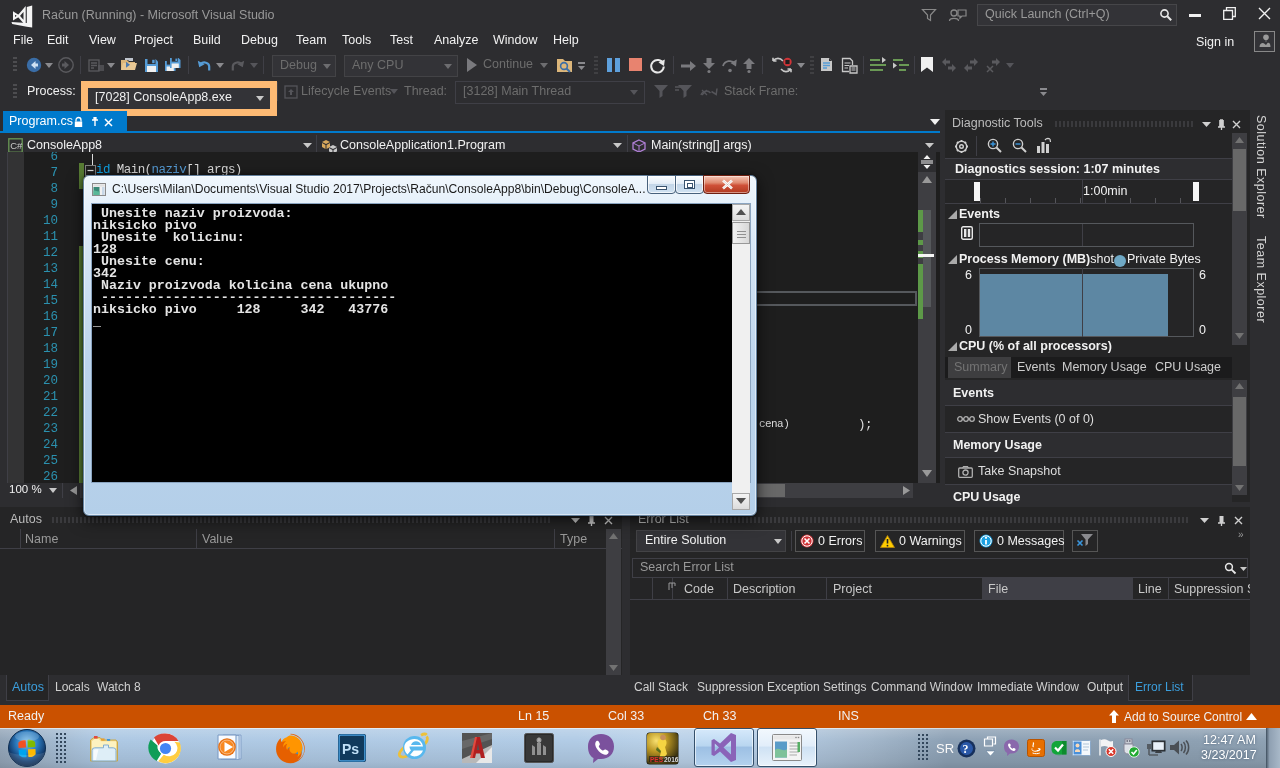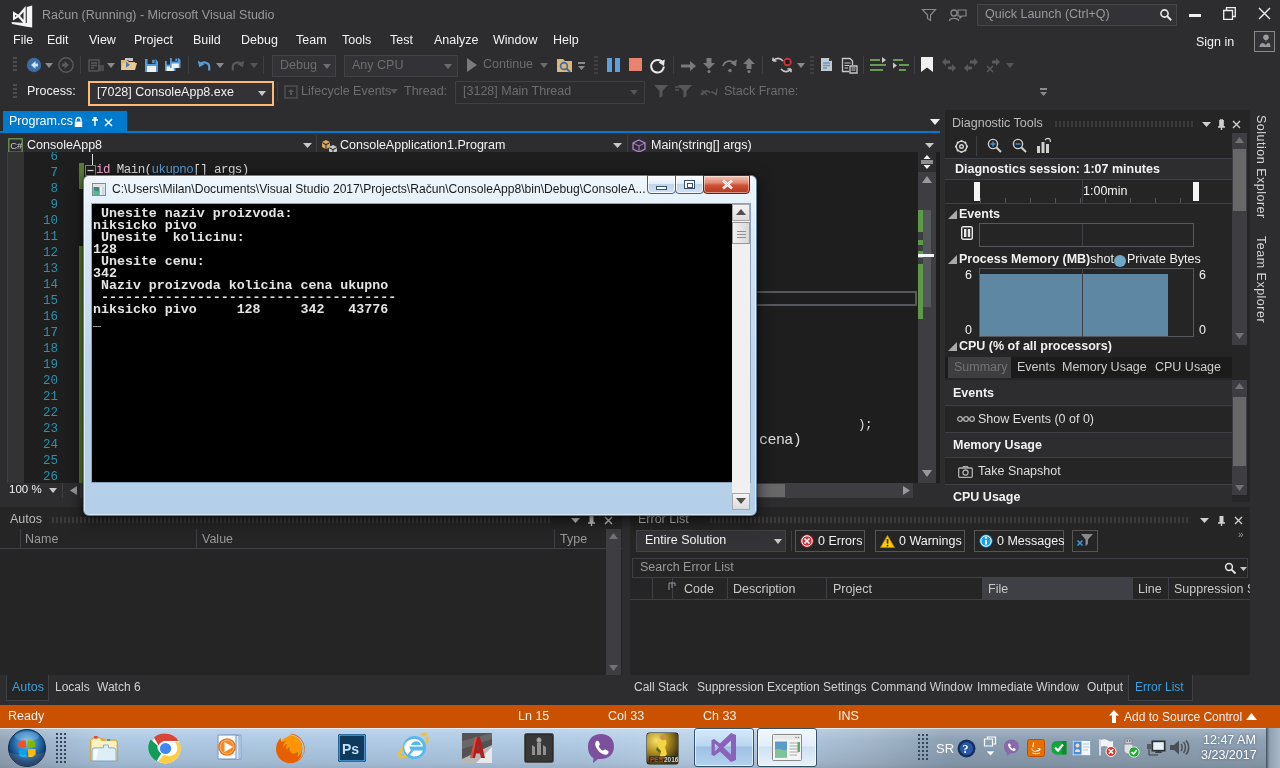--- a/index.html
+++ b/index.html
@@ -231,21 +231,21 @@
       <path stroke="#5a5a5e" stroke-width="1.5" d="M2 8 L8 14 M8 8 L2 14"></path>
     </svg>
   <svg width="8" height="5" style="left:1006px;top:11px" viewBox="0 0 8 5">
       <path fill="#55555a" d="M0 0 H8 L4 5 Z"></path>
     </svg>
 </div>
 
 <div id="tb2" class="abs" style="left:0;top:79px;width:1280px;height:26px;background:#2d2d30">
   <div class="abs" style="left:13px;top:5px;width:4px;height:16px;background:repeating-linear-gradient(#4d4d50 0 2px,transparent 2px 4px)"></div>
   <div class="t" style="left:27px;top:5px">Process:</div>
-  <div class="abs" style="left:88px;top:2px;width:182px;height:21px;background:#333337;border:2px solid #fdba74">
+  <div class="abs" style="left:81px;top:2px;width:182px;height:21px;background:#333337;border:7px solid #fdba74">
     <div class="t" style="left:7px;top:2px">[7028] ConsoleApp8.exe</div>
     <svg width="8" height="5" style="left:168px;top:8px" viewBox="0 0 8 5">
         <path fill="#c8c8c8" d="M0 0 H8 L4 5 Z"></path>
       </svg>
   </div>
   <div class="sep1" style="left:277px;top:3px;height:19px"></div>
   <svg width="14" height="14" style="left:284px;top:6px" viewBox="0 0 14 14">
       <rect x="1" y="1" width="12" height="12" fill="none" stroke="#55555a" stroke-width="1.3"></rect>
       <path fill="#55555a" d="M4 7 L7 4 L10 7 H8 V10 H6 V7 Z"></path>
     </svg>
@@ -357,25 +357,25 @@
 
     <div class="abs" style="left:79px;top:11px;width:5px;height:26px;background:#587c34"></div>
     <div class="abs" style="left:79px;top:94px;width:5px;height:237px;background:#587c34"></div>
 
     <div class="abs" style="left:92px;top:2px;width:1px;height:13px;background:#dcdcdc"></div>
 
     <svg width="11" height="11" style="left:85px;top:13px" viewBox="0 0 11 11">
         <rect x="0.5" y="0.5" width="10" height="10" fill="#1e1e1e" stroke="#808080"></rect>
         <path stroke="#dcdcdc" stroke-width="1.2" d="M2.5 5.5 H8.5"></path>
       </svg>
-    <div class="abs mono" style="left:96px;top:11px;font-size:12.5px;letter-spacing:-0.56px;white-space:pre;color:#dcdcdc"><span style="color:#f9a8d4">id</span> Main(<span style="color:#569cd6">ukupno</span>[] args)</div>
+    <div class="abs mono" style="left:96px;top:11px;font-size:12.5px;letter-spacing:-0.56px;white-space:pre;color:#dcdcdc"><span style="color:#0ea5e9">id</span> Main(<span style="color:#569cd6">naziv</span>[] args)</div>
 
     <div class="abs" style="left:120px;top:139px;width:797px;height:15px;border:2px solid #55585c;box-sizing:border-box"></div>
 
-    <div class="abs mono" style="left:759px;top:280px;font-size:15px;letter-spacing:-0.56px;color:#dcdcdc;white-space:pre">cena)</div>
+    <div class="abs mono" style="left:759px;top:266px;font-size:11px;letter-spacing:-0.56px;color:#dcdcdc;white-space:pre">cena)</div>
     <div class="abs mono" style="left:858px;top:266px;font-size:12.5px;letter-spacing:-0.56px;color:#dcdcdc;white-space:pre">);</div>
 
     <div class="abs" style="left:918px;top:0;width:18px;height:331px;background:#3e3e42"></div>
     <div class="abs" style="left:918px;top:0;width:18px;height:20px;background:#2d2d30"></div>
     <svg width="14" height="14" style="left:920px;top:3px" viewBox="0 0 14 14">
         <path fill="#f1f1f1" d="M7 0 L10.5 4 H3.5 Z M7 14 L3.5 10 H10.5 Z"></path>
         <path stroke="#f1f1f1" stroke-width="1" d="M1 6 H13 M1 8 H13"></path>
       </svg>
     <svg width="10" height="7" style="left:922px;top:24px" viewBox="0 0 10 7">
         <path fill="#999" d="M5 0 L10 7 H0 Z"></path>
@@ -576,21 +576,21 @@
       </svg>
     <svg width="9" height="6" style="left:3px;top:136px" viewBox="0 0 9 6">
         <path fill="#727272" d="M4.5 6 L0 0 H9 Z"></path>
       </svg>
   </div>
 
   <div class="abs" style="left:0;top:168px;width:622px;height:28px;background:#2d2d30">
     <div class="abs" style="left:6px;top:0;width:43px;height:26px;background:#252526;border:1px solid #3f3f46;border-top:none;box-sizing:border-box"></div>
     <div class="t" style="left:12px;top:5px;color:#3b9edc">Autos</div>
     <div class="t" style="left:55px;top:5px;color:#d0d0d0;font-size:12px">Locals</div>
-    <div class="t" style="left:97px;top:5px;color:#d0d0d0;font-size:12px">Watch 6</div>
+    <div class="t" style="left:97px;top:5px;color:#d0d0d0;font-size:12px">Watch 8</div>
   </div>
 </div>
 
 <div id="errlist" class="abs" style="left:630px;top:507px;width:620px;height:196px;background:#252526;overflow:hidden">
 
   <div class="t g" style="left:8px;top:5px;color:#bbb">Error List</div>
   <div class="abs" style="left:80px;top:10px;width:480px;height:6px;background:repeating-linear-gradient(90deg,#3a3a3d 0 2px,transparent 2px 4px)"></div>
   <svg width="9" height="5" style="left:570px;top:11px" viewBox="0 0 9 5">
       <path fill="#d0d0d0" d="M0 0 H9 L4.5 5 Z"></path>
     </svg>

